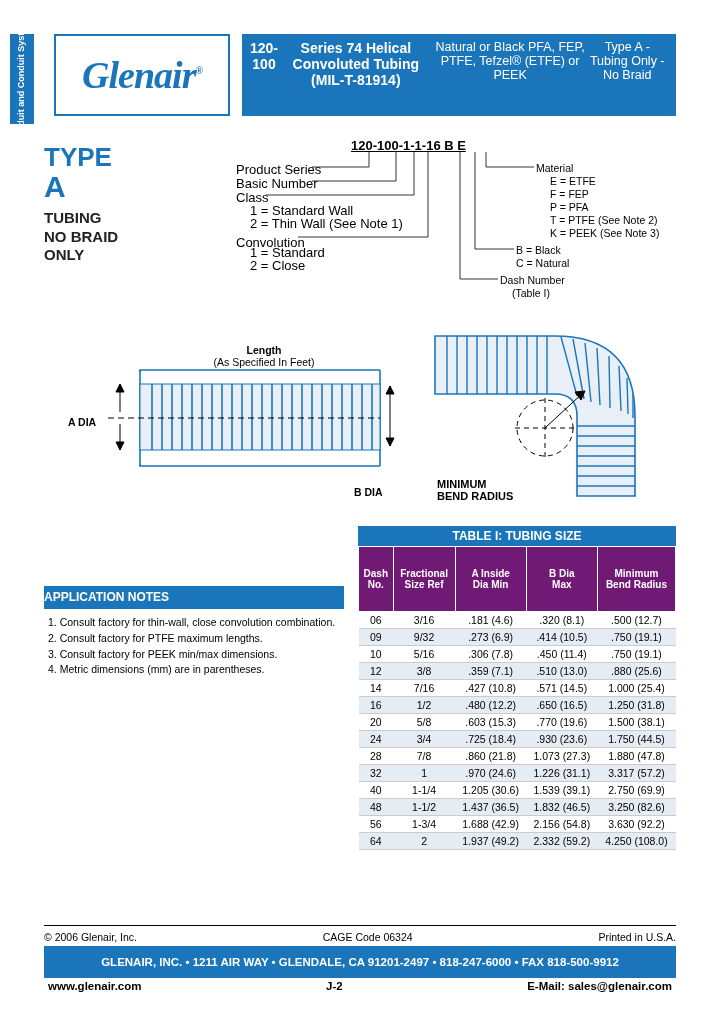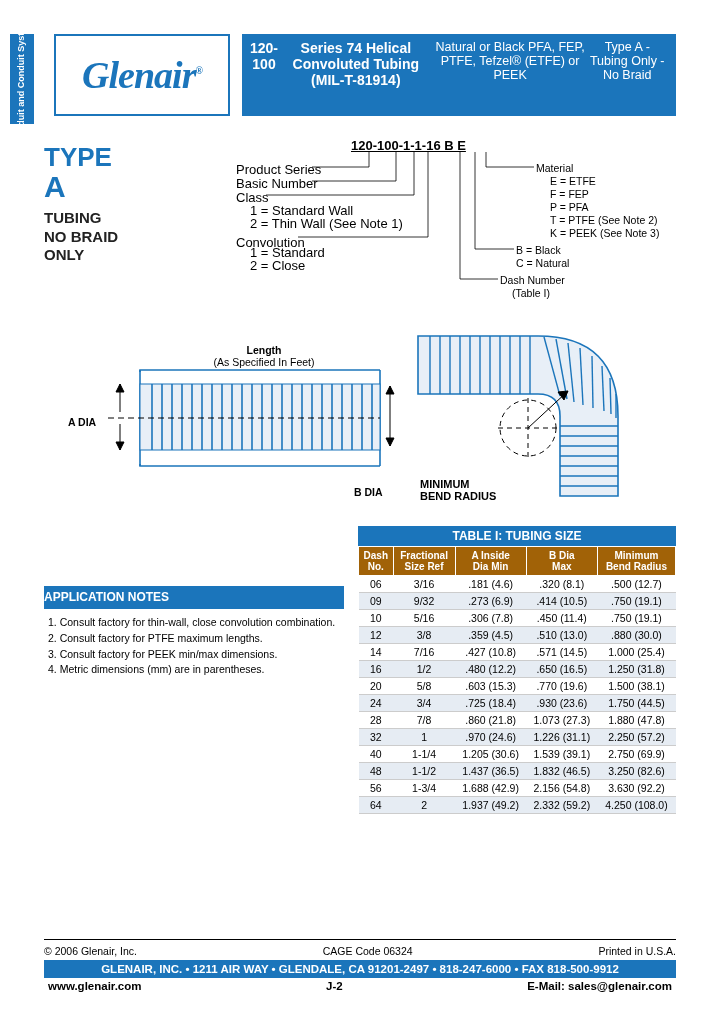--- a/index.html
+++ b/index.html
@@ -21,40 +21,40 @@
   .typea { width: 192px; text-align: left; padding-top: 6px; }
   .typea .t1 { font-family: Arial; font-weight: bold; font-size: 26px; color: #1b75bb; line-height: 1.05; }
   .typea .t1b { font-family: Arial; font-weight: bold; font-size: 30px; color: #1b75bb; line-height: 1.05; }
   .typea .t2 { font-weight: bold; font-size: 15px; color: #222; margin-top: 6px; line-height: 1.25; }
   .pn-diagram { flex: 1; position: relative; height: 180px; font-size: 10.5px; }
   .pn-top { font-weight: bold; font-size: 13px; position: absolute; left: 115px; top: 0; }
   .pn-top .u { text-decoration: underline; }
   .pn-line { position: absolute; left: 0; font-size: 13px; }
   .pn-right { position: absolute; left: 300px; font-size: 10.5px; }
 
-  .diagrams { margin-top: 8px; display: flex; gap: 4px; height: 190px; }
+  .diagrams { margin-top: 8px; display: flex; gap: 21px; height: 190px; }
   .diag-left { width: 340px; position: relative; font-size: 10.5px; font-weight: bold; }
   .diag-right { flex: 1; position: relative; font-size: 10.5px; font-weight: bold; }
   .dim-text { position: absolute; font-size: 10.5px; font-weight: bold; text-align: center; }
   .caption-br { position: absolute; left: 32px; top: 152px; font-weight: bold; font-size: 11px; line-height: 1.1; }
 
   .lower-row { display: flex; gap: 14px; margin-top: 10px; }
   .notes-col { width: 300px; margin-top: 60px; }
   .notes-header { background: #1b75bb; color: #fff; font-weight: bold; font-size: 12px; padding: 4px 0; }
   .notes-body { border-top: 1px solid #1b75bb; padding: 6px 4px 4px 4px; font-size: 10.5px; line-height: 1.5; }
   .table-col { flex: 1; }
   table { border-collapse: collapse; width: 100%; font-size: 10.5px; }
   table caption { background: #1b75bb; color: #fff; font-weight: bold; font-size: 12px; padding: 3px 0; }
-  th { background: #a16207; color: #fff; font-weight: bold; padding: 3px 2px; border: 1px solid #fff; font-size: 10px; line-height: 1.1; }
+  th { background: #701a75; color: #fff; font-weight: bold; padding: 21px 2px; border: 1px solid #fff; font-size: 10px; line-height: 1.1; }
   td { padding: 2px 2px; text-align: center; border-bottom: 1px solid #ccc; }
   tbody tr:nth-child(even) { background: #e6ecf3; }
 
   .footer { position: absolute; left: 44px; right: 44px; bottom: 20px; font-size: 10.5px; }
   .foot-top { display: flex; justify-content: space-between; border-top: 1px solid #000; padding-top: 5px; margin-bottom: 3px; }
-  .foot-bar { background: #1b75bb; color: #fff; text-align: center; padding: 3px 6px; font-weight: bold; font-size: 11.5px; }
+  .foot-bar { background: #1b75bb; color: #fff; text-align: center; padding: 10px 6px; font-weight: bold; font-size: 11.5px; }
   .foot-bot { display: flex; justify-content: space-between; padding: 2px 4px 0 4px; font-weight: bold; font-size: 11.5px; }
   .foot-bot .center { font-weight: bold; }
 </style>
 </head>
 <body>
 
 <div class="side-tab">
   <div class="side-tab-inner">Conduit and
 Conduit
 Systems</div>
@@ -277,23 +277,23 @@
             <tr>
               <td>10</td>
               <td>5/16</td>
               <td>.306 (7.8)</td>
               <td>.450 (11.4)</td>
               <td>.750 (19.1)</td>
             </tr>
             <tr>
               <td>12</td>
               <td>3/8</td>
-              <td>.359 (4.5)</td>
+              <td>.359 (7.1)</td>
               <td>.510 (13.0)</td>
-              <td>.880 (30.0)</td>
+              <td>.880 (25.6)</td>
             </tr>
             <tr>
               <td>14</td>
               <td>7/16</td>
               <td>.427 (10.8)</td>
               <td>.571 (14.5)</td>
               <td>1.000 (25.4)</td>
             </tr>
             <tr>
               <td>16</td>
@@ -321,21 +321,21 @@
               <td>7/8</td>
               <td>.860 (21.8)</td>
               <td>1.073 (27.3)</td>
               <td>1.880 (47.8)</td>
             </tr>
             <tr>
               <td>32</td>
               <td>1</td>
               <td>.970 (24.6)</td>
               <td>1.226 (31.1)</td>
-              <td>2.250 (57.2)</td>
+              <td>3.317 (57.2)</td>
             </tr>
             <tr>
               <td>40</td>
               <td>1-1/4</td>
               <td>1.205 (30.6)</td>
               <td>1.539 (39.1)</td>
               <td>2.750 (69.9)</td>
             </tr>
             <tr>
               <td>48</td>

